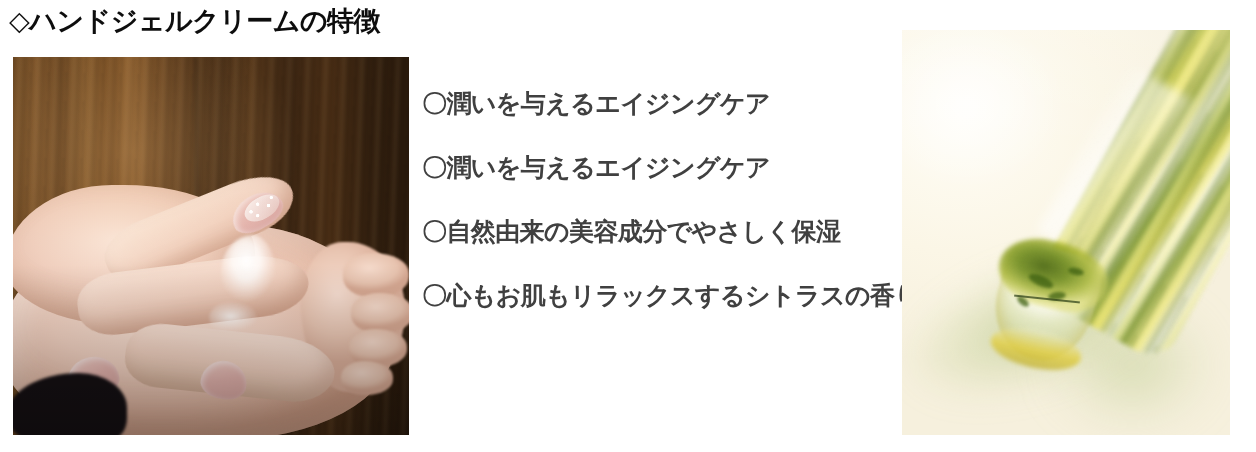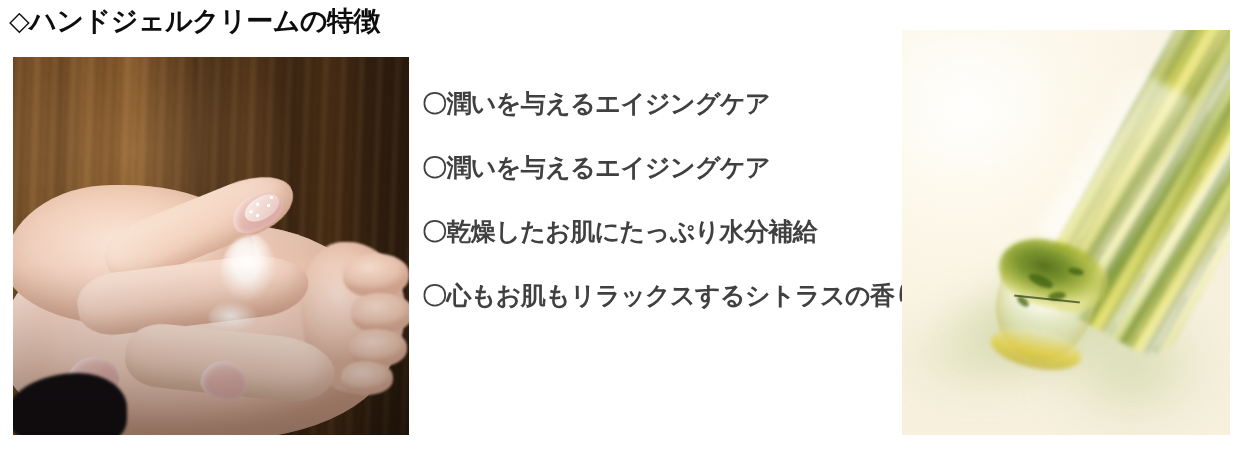--- a/index.html
+++ b/index.html
@@ -429,21 +429,21 @@
 
     <div class="cream-blob"></div>
     <div class="cream-smear"></div>
     <div class="sleeve-dark"></div>
     <div class="wood-vignette"></div>
   </div>
 
   <div id="feature-list">
     <div class="feature-item">〇潤いを与えるエイジングケア</div>
     <div class="feature-item">〇潤いを与えるエイジングケア</div>
-    <div class="feature-item">〇乾燥したお肌にたっぷり水分補給</div>
+    <div class="feature-item">〇自然由来の美容成分でやさしく保湿</div>
     <div class="feature-item">〇心もお肌もリラックスするシトラスの香り</div>
   </div>
 
   <div id="bottle-photo">
     <div class="bottle-bg"></div>
     <div class="bg-soft-green"></div>
     <div class="bg-soft-green2"></div>
     <div class="bottle-body"></div>
     <div class="bottle-streaks"></div>
     <div class="highlight-streak"></div>

